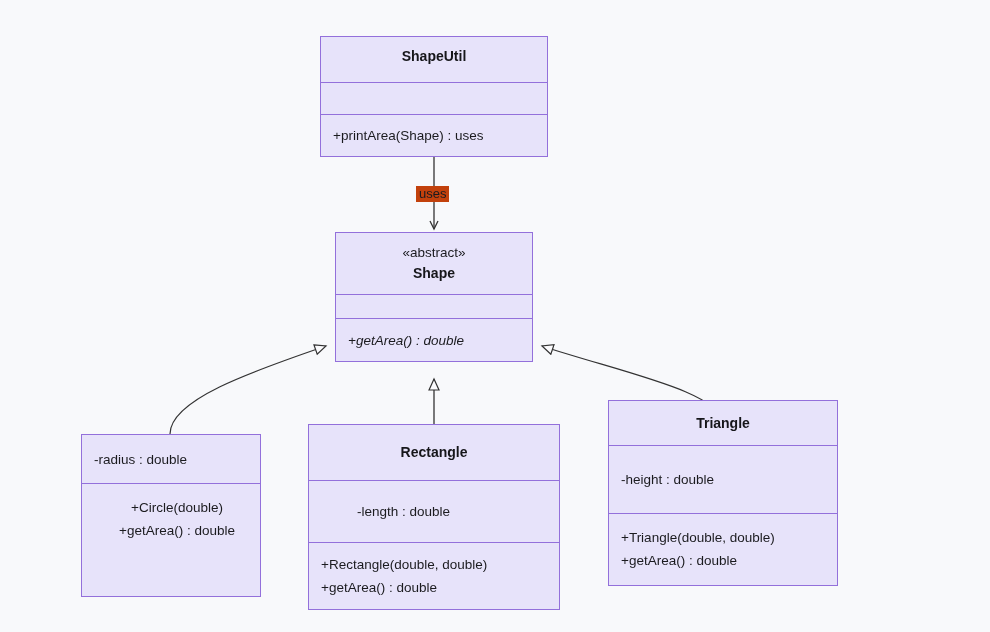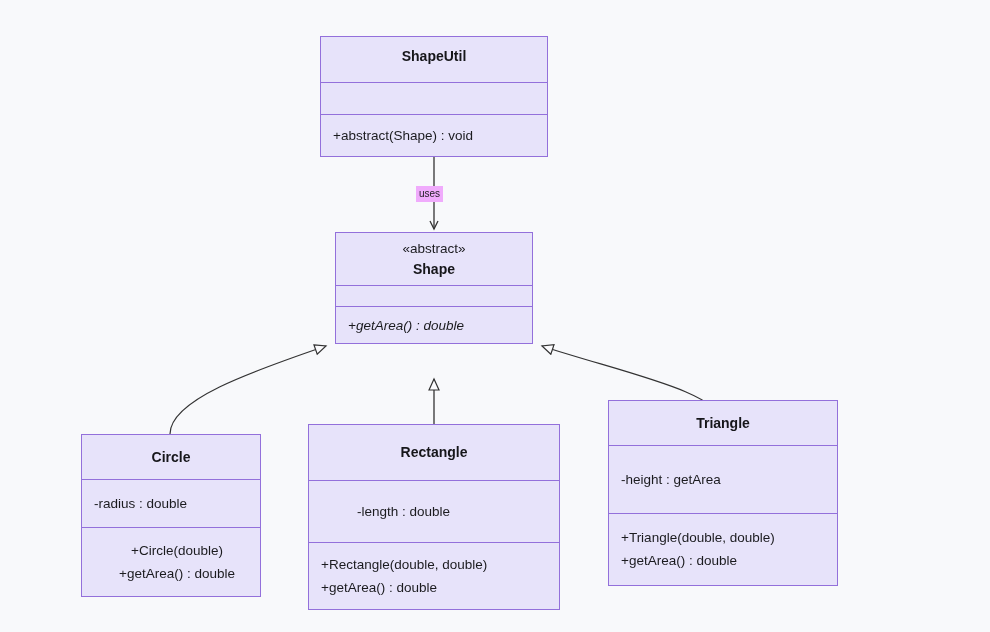--- a/index.html
+++ b/index.html
@@ -73,23 +73,23 @@
     line-height: 23px;
     white-space: nowrap;
   }
   .member.italic {
     font-style: italic;
   }
 
   
   .edge-label {
     position: absolute;
-    font-size: 10px;
+    font-size: 13px;
     color: #1b1b1f;
-    background: #f0abfc;
+    background: #c2410c;
     padding: 0 3px;
     line-height: 16px;
     white-space: nowrap;
   }
 </style>
 </head>
 <body>
 
 <div id="canvas">
 
@@ -113,39 +113,36 @@
   </svg>
 
   <div class="edge-label" style="left:416px; top:186px;">uses</div>
 
   <div class="uml-class" style="left:320px; top:36px; width:228px; height:121px;gap:8px;">
     <div class="uml-section sec-name" style="height:44px;">
       <div class="class-title">ShapeUtil</div>
     </div>
     <div class="uml-section sec-body" style="height:28px;"></div>
     <div class="uml-section sec-body" style="height:49px;">
-      <div class="member">+abstract(Shape) : void</div>
+      <div class="member">+printArea(Shape) : uses</div>
     </div>
   </div>
 
-  <div class="uml-class" style="left:335px; top:232px; width:198px; height:112px;">
+  <div class="uml-class" style="left:335px; top:232px; width:198px; height:130px;">
     <div class="uml-section sec-name" style="height:67px;">
       <div class="class-stereotype">«abstract»</div>
       <div class="class-title">Shape</div>
     </div>
     <div class="uml-section sec-body" style="height:27px;"></div>
     <div class="uml-section sec-body" style="height:47px;">
       <div class="member italic">+getArea() : double</div>
     </div>
   </div>
 
   <div class="uml-class" style="left:81px; top:434px; width:180px; height:163px;">
-    <div class="uml-section sec-name" style="height:45px;">
-      <div class="class-title">Circle</div>
-    </div>
     <div class="uml-section sec-body" style="height:48px;">
       <div class="member">-radius : double</div>
     </div>
     <div class="uml-section sec-body" style="height:70px;text-align:center;">
       <div class="member">+Circle(double)</div>
       <div class="member">+getArea() : double</div>
     </div>
   </div>
 
   <div class="uml-class" style="left:308px; top:424px; width:252px; height:186px;">
@@ -159,21 +156,21 @@
       <div class="member">+Rectangle(double, double)</div>
       <div class="member">+getArea() : double</div>
     </div>
   </div>
 
   <div class="uml-class" style="left:608px; top:400px; width:230px; height:186px;">
     <div class="uml-section sec-name" style="height:44px;">
       <div class="class-title">Triangle</div>
     </div>
     <div class="uml-section sec-body" style="height:69px;">
-      <div class="member">-height : getArea</div>
+      <div class="member">-height : double</div>
     </div>
     <div class="uml-section sec-body" style="height:73px;">
       <div class="member">+Triangle(double, double)</div>
       <div class="member">+getArea() : double</div>
     </div>
   </div>
 
 </div>
 
 </body></html>

